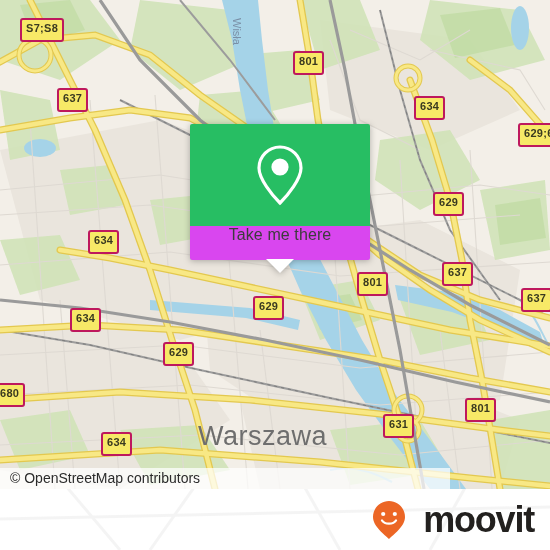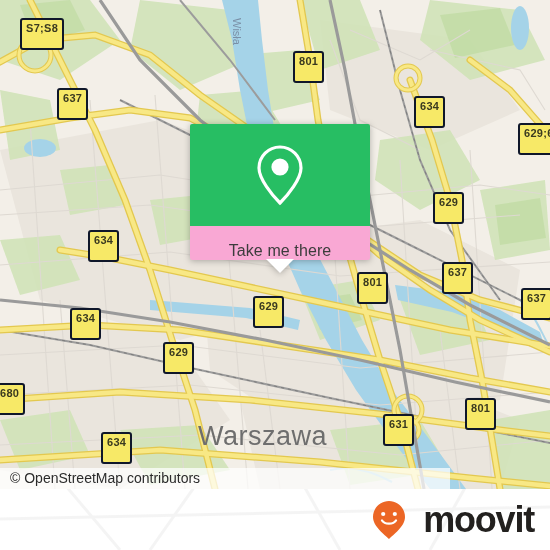--- a/index.html
+++ b/index.html
@@ -26,29 +26,29 @@
     height: 489px;
     overflow: hidden;
     background: #f2efe9;
   }
   .map-svg { position: absolute; left: 0; top: 0; }
 
   
   .shield {
     position: absolute;
     background: #f7e967;
-    border: 2px solid #0f172a;
+    border: 2px solid #be185d;
     border-radius: 3px;
     color: #3a3a20;
     font-size: 11px;
     font-weight: bold;
     font-family: "Liberation Sans", sans-serif;
     line-height: 14px;
     height: 15px;
-    padding: 1px 4px 12px 4px;
+    padding: 1px 4px 4px 4px;
     white-space: nowrap;
     letter-spacing: .3px;
     text-align: center;
   }
   .city-label {
     position: absolute;
     color: #6e6e6e;
     font-size: 27px;
     font-family: "Liberation Sans", sans-serif;
     letter-spacing: .5px;
@@ -92,24 +92,24 @@
   #card-top {
     height: 102px;
     background: #27be63;
     border-radius: 2px 2px 0 0;
     display: flex;
     align-items: center;
     justify-content: center;
   }
   #card-bottom {
     height: 34px;
-    background: #f9a8d4;
+    background: #d946ef;
     border-radius: 0 0 2px 2px;
     display: flex;
-    align-items: flex-end;
+    align-items: flex-start;
     justify-content: center;
   }
   #card-label {
     color: #3c3c3c;
     font-size: 16px;
     font-family: "Liberation Sans", sans-serif;
     letter-spacing: .1px;
   }
   #card-tail {
     position: absolute;

